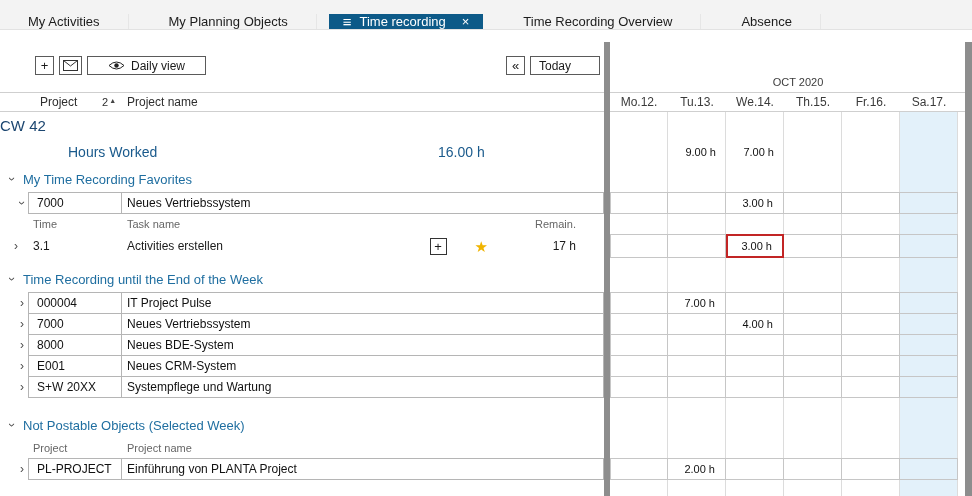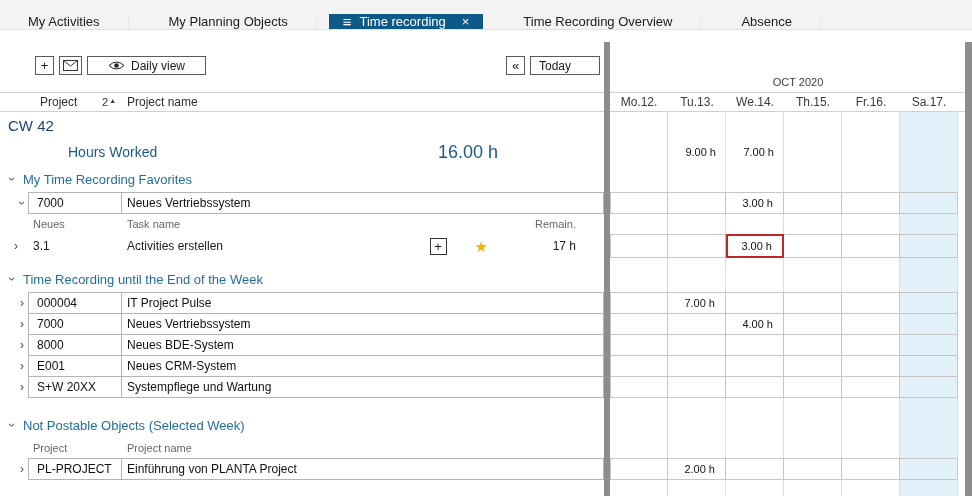--- a/index.html
+++ b/index.html
@@ -54,23 +54,23 @@
   .stack .row + .row { margin-top:-1px; }
 
   .cell { height:100%; border:1px solid #b5b5b5; display:flex; align-items:center; padding:0 5px; font-size:12px; color:#111; }
   .cell.code { width:94px; flex-shrink:0;padding-left:8px; }
   .cell.name { flex:1; border-left:none; }
 
   .chev { width:12px; flex-shrink:0; text-align:center; font-size:12px; color:#4c4c4c; cursor:pointer; line-height:1; }
   .chev.down { transform:rotate(90deg); }
   .ml6{margin-left:6px} .ml10{margin-left:10px} .ml16{margin-left:16px}
 
-  .cw-label { font-size:15px; color:#1c4670; padding-left:8px; }
+  .cw-label { font-size:15px; color:#1c4670; }
   .hw-label { position:absolute; left:68px; font-size:14px; color:#1a5a8c; }
-  .hw-total { position:absolute; left:438px; font-size:18px; color:#1a5a8c; }
+  .hw-total { position:absolute; left:438px; font-size:14px; color:#1a5a8c; }
   .section-title { font-size:13px; color:#1f6ea0; margin-left:5px; cursor:pointer; }
 
   .subhdr { font-size:11px; color:#666; }
   .sh-wrap { width:604px; height:100%; display:flex; align-items:center; padding-left:33px; flex-shrink:0; }
   .sh-col1 { width:94px; }
   .sh-name { flex:1; }
   .sh-remain { width:78px; text-align:right; margin-right:28px; }
 
   .tcode { width:105px; padding-left:11px; font-size:12px; flex-shrink:0; }
   .tname { flex:1; font-size:12px; }
@@ -201,21 +201,21 @@
         <div class="day boxed first"></div>
         <div class="day boxed"></div>
         <div class="day boxed">3.00 h</div>
         <div class="day boxed"></div>
         <div class="day boxed"></div>
         <div class="day boxed"></div>
       </div>
 
       <div class="row h20 subhdr">
         <div class="sh-wrap">
-          <span class="sh-col1">Neues</span>
+          <span class="sh-col1">Time</span>
           <span class="sh-name">Task name</span>
           <span class="sh-remain">Remain.</span>
         </div>
       </div>
 
       <div class="row h24">
         <div class="rleft">
           <span class="chev ml10">›</span>
           <span class="tcode">3.1</span>
           <span class="tname">Activities erstellen</span>

